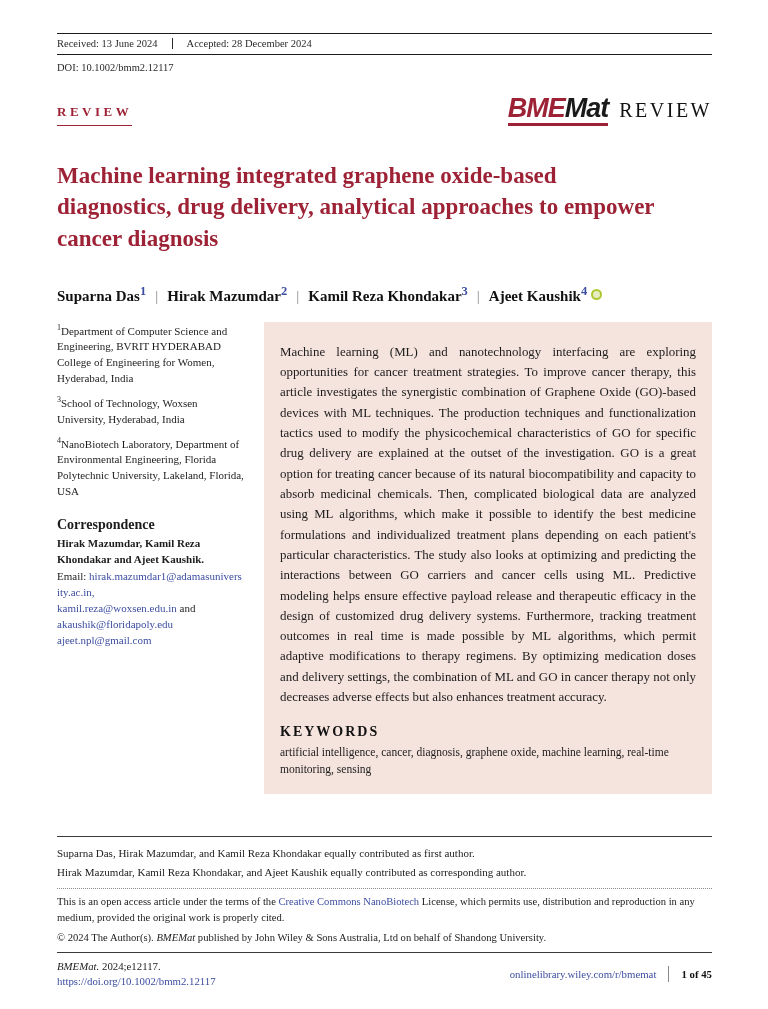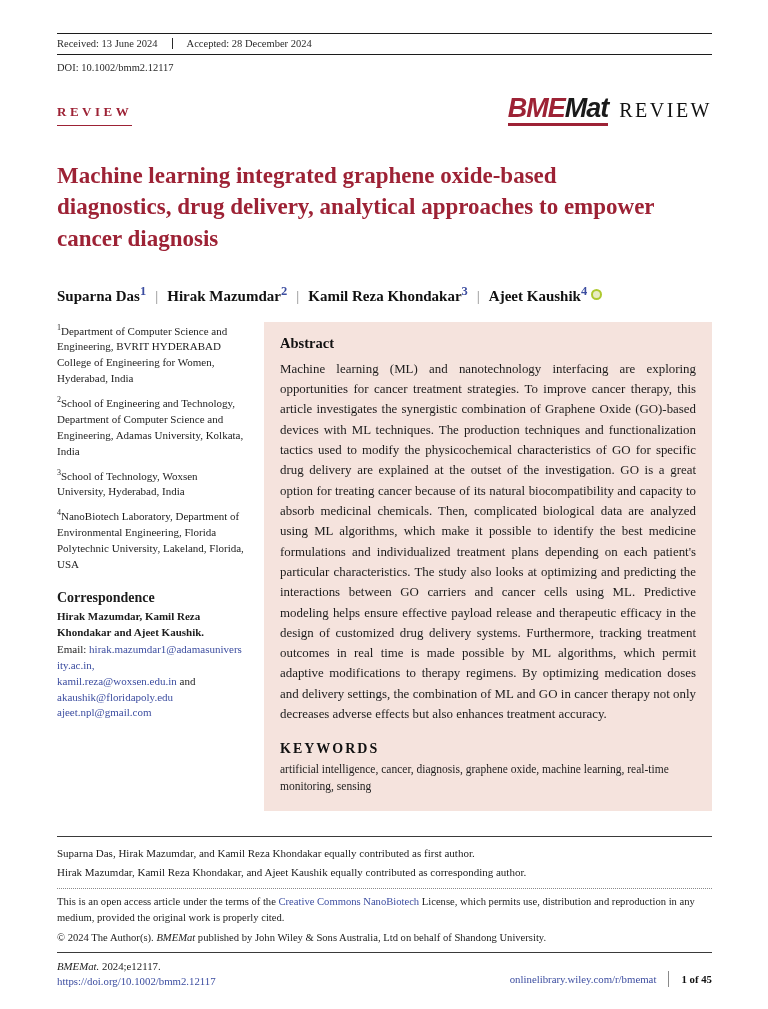--- a/index.html
+++ b/index.html
@@ -80,21 +80,21 @@
 
   .flex-spacer { flex: 1 1 auto; }
 
   
   .footnotes { border-top: 1.2px solid #3a3a3a; padding-top: 7px; font-size: 11px; line-height: 1.75; color: #222; }
   .dotted-rule { border-top: 1px dotted #8a8a8a; margin-top: 6px; }
   .open-access { padding-top: 5px; font-size: 10.6px; line-height: 1.5; color: #222; }
   .copyright-line { margin-top: 6px; font-size: 10.6px; color: #222; }
   .em { font-style: italic; }
   .bottom-rule { border-top: 1.2px solid #3a3a3a; margin-top: 9px; }
-  .footer-row { display: flex; justify-content: space-between; align-items: flex-end; padding-top: 7px; font-size: 10.8px; }
+  .footer-row { display: flex; justify-content: space-between; align-items: center; padding-top: 7px; font-size: 10.8px; }
   .footer-left .cite-line { color: #222; }
   .footer-left .doi-line { margin-top: 3px; }
   .footer-right { display: flex; align-items: center; }
   .footer-right .vbar { width: 1px; height: 16px; background: #8a8a8a; margin: 0 12px; }
   .page-info { font-weight: bold; color: #111; }
 </style>
 </head>
 <body>
 
 <div class="page">
@@ -119,40 +119,38 @@
   <h1 class="article-title">Machine learning integrated graphene oxide-based diagnostics, drug delivery, analytical approaches to empower cancer diagnosis</h1>
 
   <div class="authors-row">
     <span><span>Suparna Das</span><sup class="author-sup">1</sup></span><span class="author-sep">|</span><span><span>Hirak Mazumdar</span><sup class="author-sup">2</sup></span><span class="author-sep">|</span><span><span>Kamil Reza Khondakar</span><sup class="author-sup">3</sup></span><span class="author-sep">|</span><span><span>Ajeet Kaushik</span><sup class="author-sup">4</sup></span><span class="orcid-badge"></span>
   </div>
 
   <div class="columns">
 
     <div class="left-col">
       <p class="affil"><sup>1</sup><span>Department of Computer Science and Engineering, BVRIT HYDERABAD College of Engineering for Women, Hyderabad, India</span></p>
-      <p class="affil"><sup>2</sup><span>School of Engineering and Technology, Department of Computer Science and Engineering, Adamas University, Kolkata, India</span></p>
       <p class="affil"><sup>3</sup><span>School of Technology, Woxsen University, Hyderabad, India</span></p>
       <p class="affil"><sup>4</sup><span>NanoBiotech Laboratory, Department of Environmental Engineering, Florida Polytechnic University, Lakeland, Florida, USA</span></p>
 
       <div class="correspondence">
         <div class="corr-heading">Correspondence</div>
         <div class="corr-names">Hirak Mazumdar, Kamil Reza Khondakar and Ajeet Kaushik.</div>
         <div class="email-block">
           <span>Email: </span><a class="link break-all">hirak.mazumdar1@adamasuniversity.ac.in,</a>
           <span class="email-line"><a class="link break-all">kamil.reza@woxsen.edu.in</a><span> and</span></span>
           <a class="link break-all email-line">akaushik@floridapoly.edu</a>
           <a class="link break-all email-line">ajeet.npl@gmail.com</a>
         </div>
       </div>
     </div>
 
     <div class="col-divider"></div>
 
     <div class="abstract-box">
-      <div class="abstract-heading">Abstract</div>
       <p class="abstract-body">Machine learning (ML) and nanotechnology interfacing are exploring opportunities for cancer treatment strategies. To improve cancer therapy, this article investigates the synergistic combination of Graphene Oxide (GO)-based devices with ML techniques. The production techniques and functionalization tactics used to modify the physicochemical characteristics of GO for specific drug delivery are explained at the outset of the investigation. GO is a great option for treating cancer because of its natural biocompatibility and capacity to absorb medicinal chemicals. Then, complicated biological data are analyzed using ML algorithms, which make it possible to identify the best medicine formulations and individualized treatment plans depending on each patient's particular characteristics. The study also looks at optimizing and predicting the interactions between GO carriers and cancer cells using ML. Predictive modeling helps ensure effective payload release and therapeutic efficacy in the design of customized drug delivery systems. Furthermore, tracking treatment outcomes in real time is made possible by ML algorithms, which permit adaptive modifications to therapy regimens. By optimizing medication doses and delivery settings, the combination of ML and GO in cancer therapy not only decreases adverse effects but also enhances treatment accuracy.</p>
       <div class="keywords-heading">KEYWORDS</div>
       <p class="keywords-body">artificial intelligence, cancer, diagnosis, graphene oxide, machine learning, real-time monitoring, sensing</p>
     </div>
 
   </div>
 
   <div class="flex-spacer"></div>
 
   <div class="footnotes">

